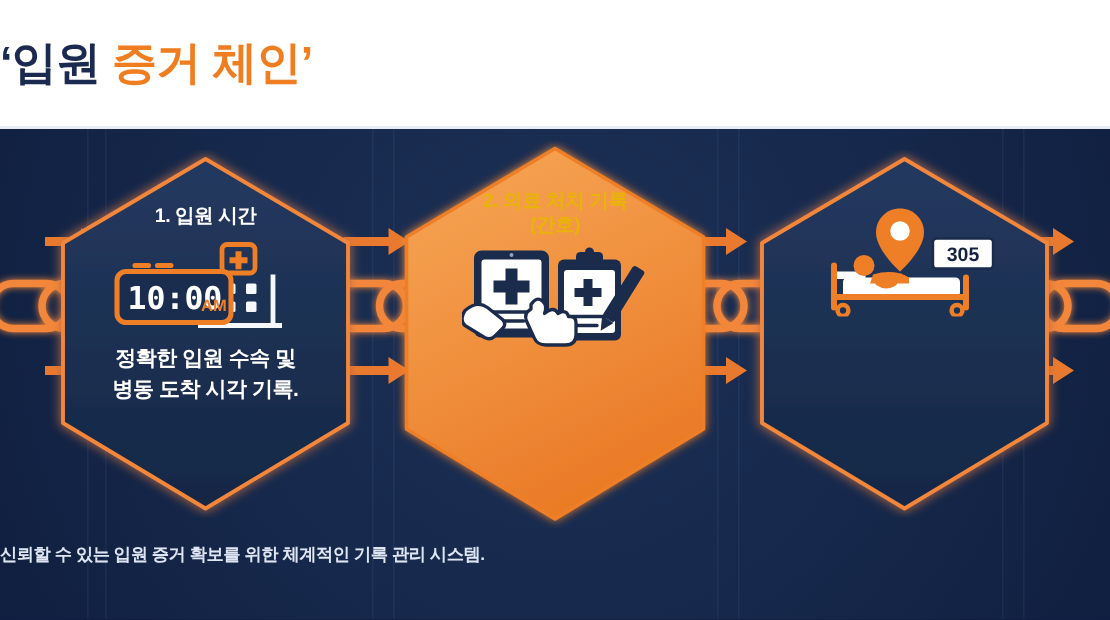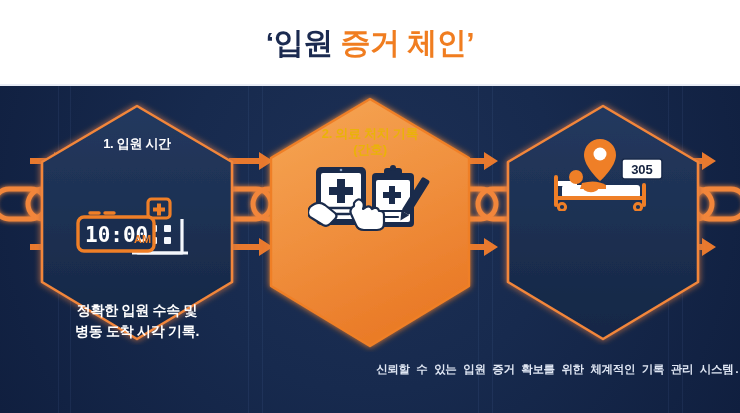--- a/index.html
+++ b/index.html
@@ -22,21 +22,21 @@
 
   
   #header-band {
     position: absolute;
     left: 0; top: 0;
     width: 740px;
     height: 86px;
     background: #ffffff;
     display: flex;
     align-items: center;
-    justify-content: center;
+    justify-content: flex-start;
     z-index: 6;
   }
   #header-band::after {
     content: "";
     position: absolute;
     left: 0; bottom: 0;
     width: 100%; height: 2px;
     background: #e8ecf5;
   }
   #page-title {
@@ -118,27 +118,26 @@
     align-items: center;
     justify-content: center;
   }
 
   
   #caption {
     position: absolute;
     left: 0;
     top: 362px;
     width: 740px;
-    text-align: right;
+    text-align: left;
     font-size: 11.5px;
     font-weight: bold;
     color: #dfe6f3;
     letter-spacing: -0.3px;
     z-index: 5;
-    font-family: Liberation Mono, monospace;
   }
 </style>
 </head>
 <body>
 
 <div id="stage">
 
   <div id="header-band">
     <div id="page-title">
       <span class="t-navy">‘입원</span><span>&nbsp;</span><span class="t-orange">증거 체인’</span>
@@ -254,21 +253,21 @@
               <feMergeNode in="SourceGraphic"></feMergeNode>
             </feMerge>
         </filter>
         <linearGradient id="hf1" x1="0" y1="0" x2="0" y2="1">
           <stop offset="0%" stop-color="#24395f"></stop>
           <stop offset="100%" stop-color="#152745"></stop>
         </linearGradient>
       </defs>
       <path d="M105 6 L200 62 L200 182 L105 239 L10 182 L10 62 Z" fill="url(#hf1)" stroke="#f2863a" stroke-width="2.6" stroke-linejoin="round" filter="url(#hglow1)"></path>
     </svg>
-    <div class="hex-content" style="padding-top:36px;gap:36px;">
+    <div class="hex-content" style="padding-top:36px;">
       <div class="hex-title">1. 입원 시간</div>
       <div class="icon-zone" style="height:76px;text-align:right;">
         <svg width="130" height="70" viewBox="0 0 130 70">
 
           <g fill="none" stroke="#f4f7fc" stroke-width="3.2" stroke-linejoin="round">
             <path d="M66 28 v34 h44 v-34"></path>
             <path d="M60 62 h56"></path>
           </g>
           <rect x="76" y="8" width="22" height="19" rx="3.5" fill="none" stroke="#ef7f27" stroke-width="3.2"></rect>
           <path d="M85 12.5 h4 v4 h4 v4 h-4 v4 h-4 v-4 h-4 v-4 h4 z" fill="#ef7f27"></path>

